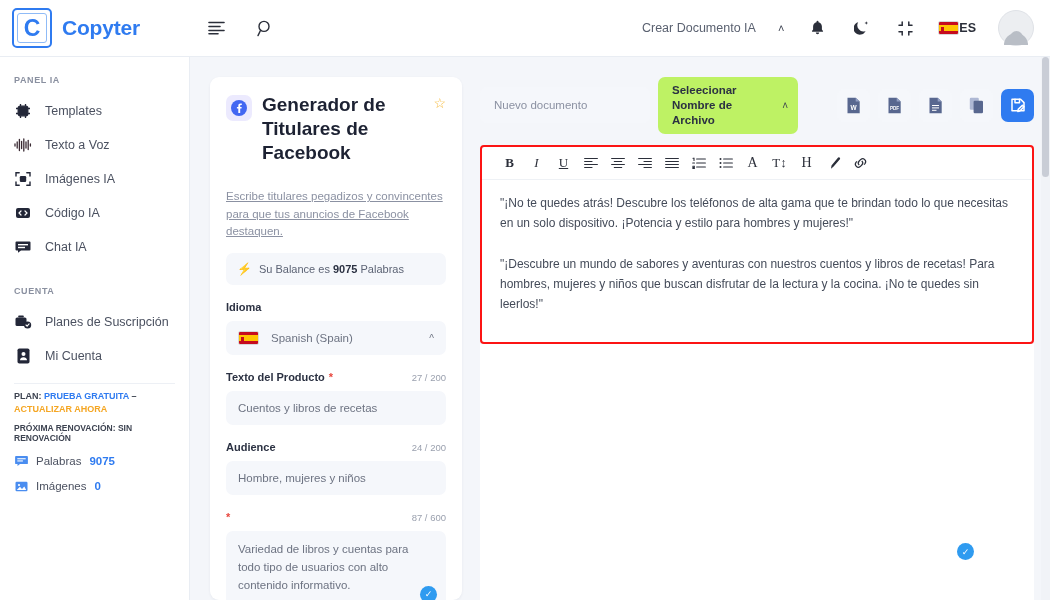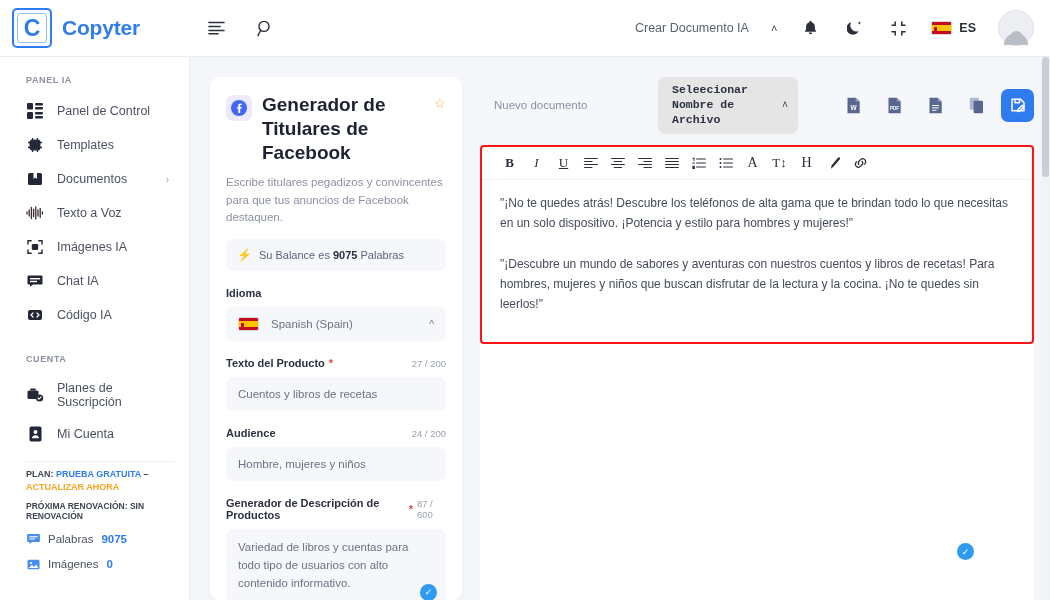--- a/index.html
+++ b/index.html
@@ -51,21 +51,21 @@
   }
   .topbar-left-icons { display: flex; align-items: center; gap: 26px; padding-left: 16px; }
   .ticon { width: 22px; height: 22px; color: #2b2f3a; display:flex; align-items:center; justify-content:center; cursor: pointer; }
   .topbar-spacer { flex: 1; }
   .topbar-right {
     display: flex; align-items: center; gap: 22px;
     padding-right: 16px;
   }
   .create-doc-label { font-size: 12.5px; color: #5a6170; }
   .chev-up { font-size: 11px; color: #3b4150; }
-  .lang-chip { display:flex; align-items:center; gap:7px; }
+  .lang-chip { display:flex; align-items:center; }
   .flag {
     width: 21px; height: 14px; border-radius: 2px; overflow: hidden;
     display:flex; flex-direction:column; border:1px solid #d8d8d8;
   }
   .flag .r1 { background:#c60b1e; height:25%; }
   .flag .r2 { background:#ffc400; height:50%; position:relative;}
   .flag .r3 { background:#c60b1e; height:25%; }
   .flag .r2::before{content:"";position:absolute;left:2px;top:2px;width:3px;height:5px;background:#c60b1e;}
   .lang-code { font-size: 12.5px; font-weight: 700; color: #2b2f3a; }
   .avatar {
@@ -78,21 +78,21 @@
   .avatar-wrap{position:relative;width:36px;height:36px;display:flex;align-items:center;justify-content:center;}
 
   
   .body-row { flex: 1; display: flex; min-height: 0; }
 
   
   .sidebar {
     width: 190px; min-width: 190px;
     background: #fff;
     border-right: 1px solid #e9edf3;
-    padding: 14px 0 0 12px;
+    padding: 14px 0 0 0;
     overflow: hidden;
     position: relative;
   }
   .side-section {
     font-size: 9px; font-weight: 700; letter-spacing: .6px;
     color: #8a90a0; padding: 4px 0 9px 14px;
   }
   .nav-item {
     display: flex; align-items: center; gap: 13px;
     padding: 8px 14px; cursor: pointer; position: relative;
@@ -126,21 +126,21 @@
     box-shadow: 0 1px 3px rgba(20,30,60,.06);
     overflow: hidden; max-height: 100%;
   }
   .tpl-head { display:flex; align-items:flex-start; gap:10px; }
   .fb-icon {
     width: 26px; height: 26px; border-radius: 7px; background:#eceafe;
     display:flex; align-items:center; justify-content:center; flex:none; margin-top:2px;
   }
   .tpl-title { font-size: 19px; font-weight: 700; color:#1d2233; line-height:1.25; flex:1; }
   .star { color:#f5b93c; font-size:14px; margin-top:2px; }
-  .tpl-desc { font-size: 11.5px; color:#8b91a2; line-height:1.5; margin-top:10px; }
+  .tpl-desc { font-size: 11.5px; color:#8b91a2; line-height:1.5; margin-top:24px;text-decoration:underline; }
   .balance {
     margin-top: 13px; background:#f5f7fb; border-radius:7px;
     padding: 9px 11px; display:flex; align-items:center; gap:7px;
   }
   .bolt { color:#2f7bf0; font-size:12px; }
   .balance-txt { font-size:11px; color:#5d6475; }
   .balance-txt b { color:#2b3142; }
   .field-label {
     font-size: 11px; font-weight:700; color:#2b3142;
     margin-top: 16px; display:flex; align-items:center; gap:4px;
@@ -175,25 +175,24 @@
 
   
   .editor-col { flex:1; min-width:0; display:flex; flex-direction:column; }
   .doc-bar { display:flex; align-items:center; gap:8px; }
   .doc-name {
     width: 170px; height:36px; background:#f5f7fb; border-radius:7px;
     display:flex; align-items:center; padding:0 14px;
     font-size:11.5px; color:#8b91a2;
   }
   .file-select {
-    width: 140px; min-height:44px; background:#e5e5e5; border-radius:7px;
+    width: 140px; min-height:44px; background:#bef264; border-radius:7px;
     display:flex; align-items:center; padding: 6px 26px 6px 14px;
     font-size:11.5px; font-weight:700; color:#2b3142; line-height:1.3;
     position:relative;
-    font-family:Liberation Mono, monospace;
   }
   .file-select .fs-chev{ position:absolute; right:10px; font-size:10px; color:#3b4150; font-weight:400;}
   .exp-spacer{ flex:1; }
   .exp-btn {
     width:33px;height:33px;border-radius:7px;background:#f5f7fb;
     display:flex;align-items:center;justify-content:center; cursor:pointer;
   }
   .exp-btn.primary{ background:#2f7bf0; }
   .editor-wrap {
     margin-top: 11px; background:#fff; border-radius:4px;
@@ -290,61 +289,38 @@
         </span>
       </span>
     </div>
   </div>
 
   <div class="body-row">
 
     <div class="sidebar">
       <div class="side-section">PANEL IA</div>
 
-      <div class="nav-item">
-        <span class="nav-ico">
-          <svg width="16" height="16" viewBox="0 0 16 16" fill="#232738">
-            <rect x="0" y="0" width="6" height="6.5" rx="1.2"></rect>
-              <rect x="8" y="0" width="8" height="2.6" rx="1.1"></rect>
-            <rect x="8" y="4" width="8" height="2.6" rx="1.1"></rect>
-              <rect x="0" y="9" width="6" height="7" rx="1.2"></rect>
-            <rect x="8" y="9" width="8" height="2.6" rx="1.1"></rect>
-              <rect x="8" y="13" width="8" height="2.6" rx="1.1"></rect>
-          </svg>
-        </span>
-        <span class="nav-label">Panel de Control</span>
-      </div>
 
       <div class="nav-item">
         <span class="nav-ico">
           <svg width="16" height="16" viewBox="0 0 16 16" fill="none" stroke="#232738" stroke-width="1.3">
             <rect x="3.2" y="3.2" width="9.6" height="9.6" rx="2" fill="#232738"></rect>
             <line x1="5.5" y1="1" x2="5.5" y2="3"></line>
               <line x1="10.5" y1="1" x2="10.5" y2="3"></line>
             <line x1="5.5" y1="13" x2="5.5" y2="15"></line>
               <line x1="10.5" y1="13" x2="10.5" y2="15"></line>
             <line x1="1" y1="5.5" x2="3" y2="5.5"></line>
               <line x1="1" y1="10.5" x2="3" y2="10.5"></line>
             <line x1="13" y1="5.5" x2="15" y2="5.5"></line>
               <line x1="13" y1="10.5" x2="15" y2="10.5"></line>
           </svg>
         </span>
         <span class="nav-label">Templates</span>
       </div>
 
-      <div class="nav-item">
-        <span class="nav-ico">
-          <svg width="16" height="16" viewBox="0 0 16 16" fill="#232738">
-            <rect x="1" y="2" width="14" height="12" rx="1.6"></rect>
-            <path d="M6.5 2h3.5v6l-1.7-1.4L6.5 8z" fill="#fff"></path>
-          </svg>
-        </span>
-        <span class="nav-label">Documentos</span>
-        <span class="nav-chev">›</span>
-      </div>
 
       <div class="nav-item">
         <span class="nav-ico">
           <svg width="18" height="14" viewBox="0 0 18 14" stroke="#3a2a33" stroke-width="1.3" stroke-linecap="round">
             <line x1="1" y1="6" x2="1" y2="8"></line>
               <line x1="3.2" y1="4" x2="3.2" y2="10"></line>
             <line x1="5.4" y1="1.5" x2="5.4" y2="12.5"></line>
               <line x1="7.6" y1="3.5" x2="7.6" y2="10.5"></line>
             <line x1="9.8" y1="1" x2="9.8" y2="13"></line>
               <line x1="12" y1="4" x2="12" y2="10"></line>
@@ -363,37 +339,37 @@
               <path d="M1 11v3.2h3.2"></path>
               <path d="M15 11v3.2h-3.2"></path>
             <rect x="4.8" y="5" width="6.4" height="6" rx="1.2" fill="#232738" stroke="none"></rect>
           </svg>
         </span>
         <span class="nav-label">Imágenes IA</span>
       </div>
 
       <div class="nav-item">
         <span class="nav-ico">
+          <svg width="16" height="16" viewBox="0 0 16 16">
+            <rect x="1" y="3" width="14" height="10" rx="2" fill="#232738"></rect>
+            <path d="M6 6L4 8l2 2M10 6l2 2-2 2" stroke="#fff" stroke-width="1.2" fill="none" stroke-linecap="round"></path>
+          </svg>
+        </span>
+        <span class="nav-label">Código IA</span>
+      </div>
+
+      <div class="nav-item">
+        <span class="nav-ico">
           <svg width="16" height="16" viewBox="0 0 16 16" fill="#232738">
             <path d="M1.5 2.5h13a1 1 0 011 1v7a1 1 0 01-1 1H6l-3 2.3V11.5H1.5a1 1 0 01-1-1v-7a1 1 0 011-1z"></path>
             <rect x="3" y="5" width="10" height="1.4" fill="#fff"></rect>
               <rect x="3" y="7.8" width="7" height="1.4" fill="#fff"></rect>
           </svg>
         </span>
         <span class="nav-label">Chat IA</span>
-      </div>
-
-      <div class="nav-item">
-        <span class="nav-ico">
-          <svg width="16" height="16" viewBox="0 0 16 16">
-            <rect x="1" y="3" width="14" height="10" rx="2" fill="#232738"></rect>
-            <path d="M6 6L4 8l2 2M10 6l2 2-2 2" stroke="#fff" stroke-width="1.2" fill="none" stroke-linecap="round"></path>
-          </svg>
-        </span>
-        <span class="nav-label">Código IA</span>
       </div>
 
       <div class="side-section" style="padding-top:22px">CUENTA</div>
 
       <div class="nav-item">
         <span class="nav-ico">
           <svg width="17" height="16" viewBox="0 0 17 16" fill="#232738">
             <rect x="0.5" y="3.5" width="11" height="8.5" rx="1.6"></rect>
             <rect x="3.2" y="1.6" width="5.6" height="2" rx="0.8"></rect>
             <circle cx="12.6" cy="11" r="3.6"></circle>
@@ -500,21 +476,20 @@
 
         <div class="field-label">
           <span>Audience</span>
           <span class="counter">24 / 200</span>
         </div>
         <div class="input-box">
           <span>Hombre, mujeres y niños</span>
         </div>
 
         <div class="field-label">
-          <span>Generador de Descripción de Productos</span>
           <span class="req">*</span>
           <span class="counter">87 / 600</span>
         </div>
         <div class="textarea">
           <span>Variedad de libros y cuentas para todo tipo de usuarios con alto contenido informativo.</span>
           <span class="ta-check">✓</span>
           <svg class="ta-grip" viewBox="0 0 8 8">
             <path d="M7 1L1 7M7 4L4 7" stroke="#b9bec6" stroke-width="0.8" fill="none"></path>
           </svg>
         </div>

